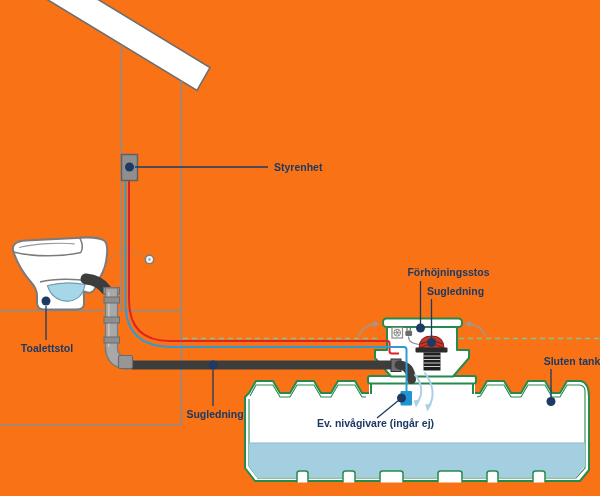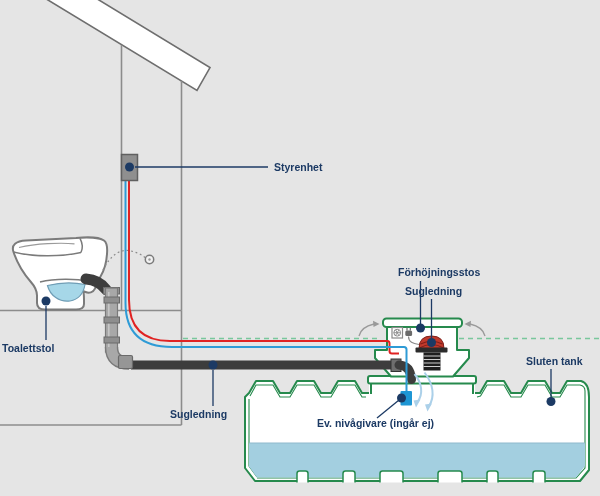--- a/index.html
+++ b/index.html
@@ -1,21 +1,21 @@
 <!DOCTYPE html>
 <html><head>
 <meta charset="utf-8">
 <style>
   html,body{margin:0;padding:0;background:#fff;}
-  .stage{position:relative;width:600px;height:496px;background:#e5e5e5;overflow:hidden;
+  .stage{position:relative;width:600px;height:496px;background:#f97316;overflow:hidden;
          font-family:"Liberation Sans",sans-serif;}
   .stage svg{position:absolute;left:0;top:0;}
   .lbl{position:absolute;color:#1c3a64;font:600 10.5px "Liberation Sans",sans-serif;
        white-space:nowrap;}
-  .lbl.center{text-align:left;white-space:normal;}
+  .lbl.center{text-align:center;white-space:normal;}
 </style>
 </head>
 <body>
 
 <div class="stage">
 <svg width="600" height="496" viewBox="0 0 600 496">
 
   <g stroke="#6e6e6e" stroke-width="1.6" fill="#fff">
     <polygon points="43,-3 94,-3 210,67.6 197,90.4"></polygon>
   </g>

